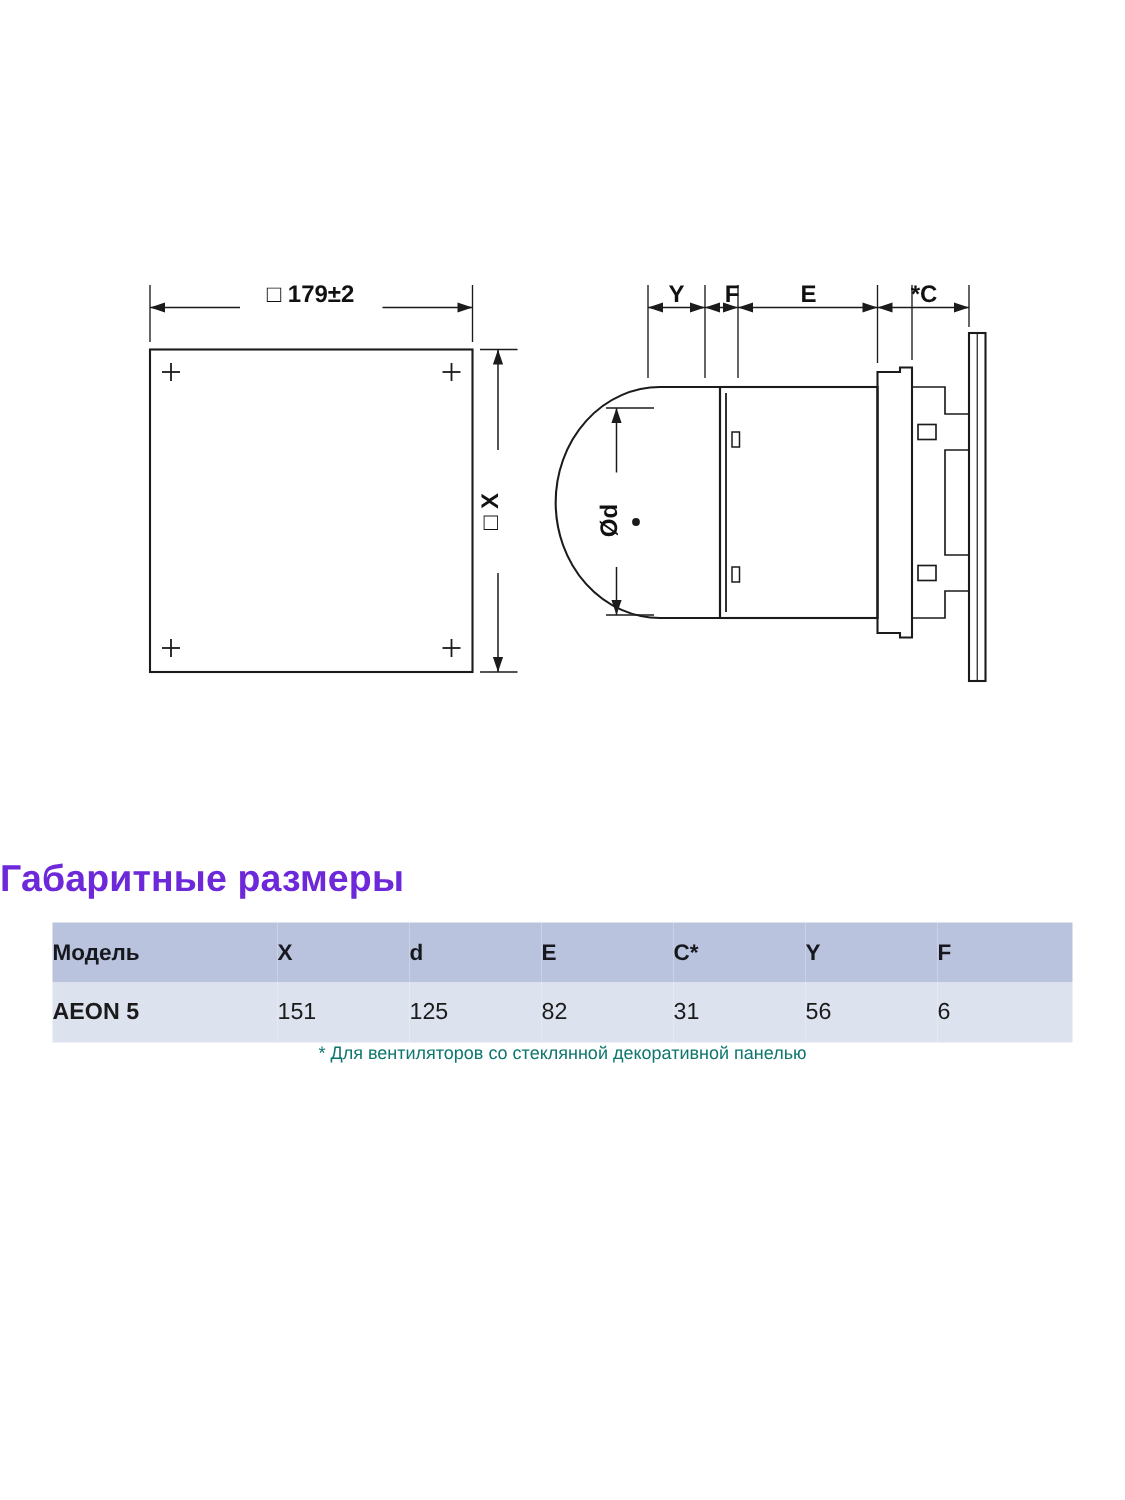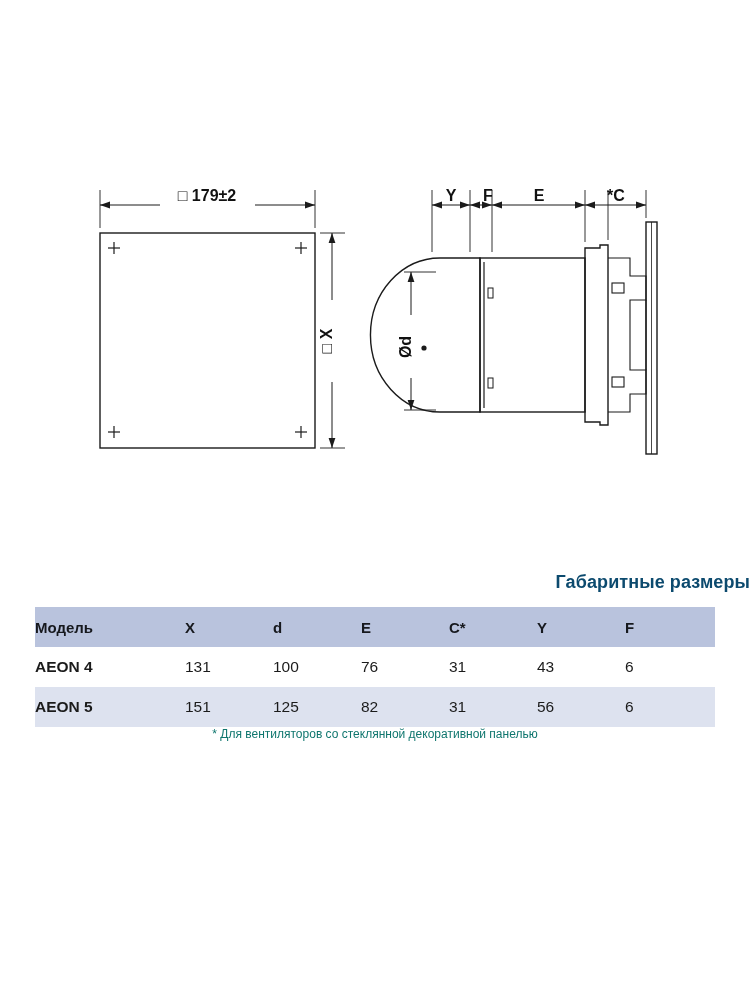--- a/index.html
+++ b/index.html
@@ -34,24 +34,24 @@
   .drawing svg { display: block; }
 
   
   .table-block {
     position: absolute;
     left: 0;
     top: 572px;
     width: 750px;
   }
   .table-title {
-    text-align: right;
-    font-size: 18px;
-    font-weight: bold;
-    color: #0c4a6e;
+    text-align: left;
+    font-size: 25px;
+    font-weight: bold;
+    color: #6d28d9;
     letter-spacing: 0.1px;
     margin-bottom: 14px;
   }
   table.dims {
     border-collapse: collapse;
     width: 680px;
     margin: 0 auto;
     table-layout: fixed;
   }
   table.dims th,
@@ -237,29 +237,20 @@
           <th class="model" style="width:150px">Модель</th>
           <th style="width:88px">X</th>
           <th style="width:88px">d</th>
           <th style="width:88px">E</th>
           <th style="width:88px">C*</th>
           <th style="width:88px">Y</th>
           <th style="width:90px">F</th>
         </tr>
       </thead>
       <tbody>
-        <tr class="odd">
-          <td class="model">AEON 4</td>
-          <td>131</td>
-          <td>100</td>
-          <td>76</td>
-          <td>31</td>
-          <td>43</td>
-          <td>6</td>
-        </tr>
         <tr class="even">
           <td class="model">AEON 5</td>
           <td>151</td>
           <td>125</td>
           <td>82</td>
           <td>31</td>
           <td>56</td>
           <td>6</td>
         </tr>
       </tbody>

